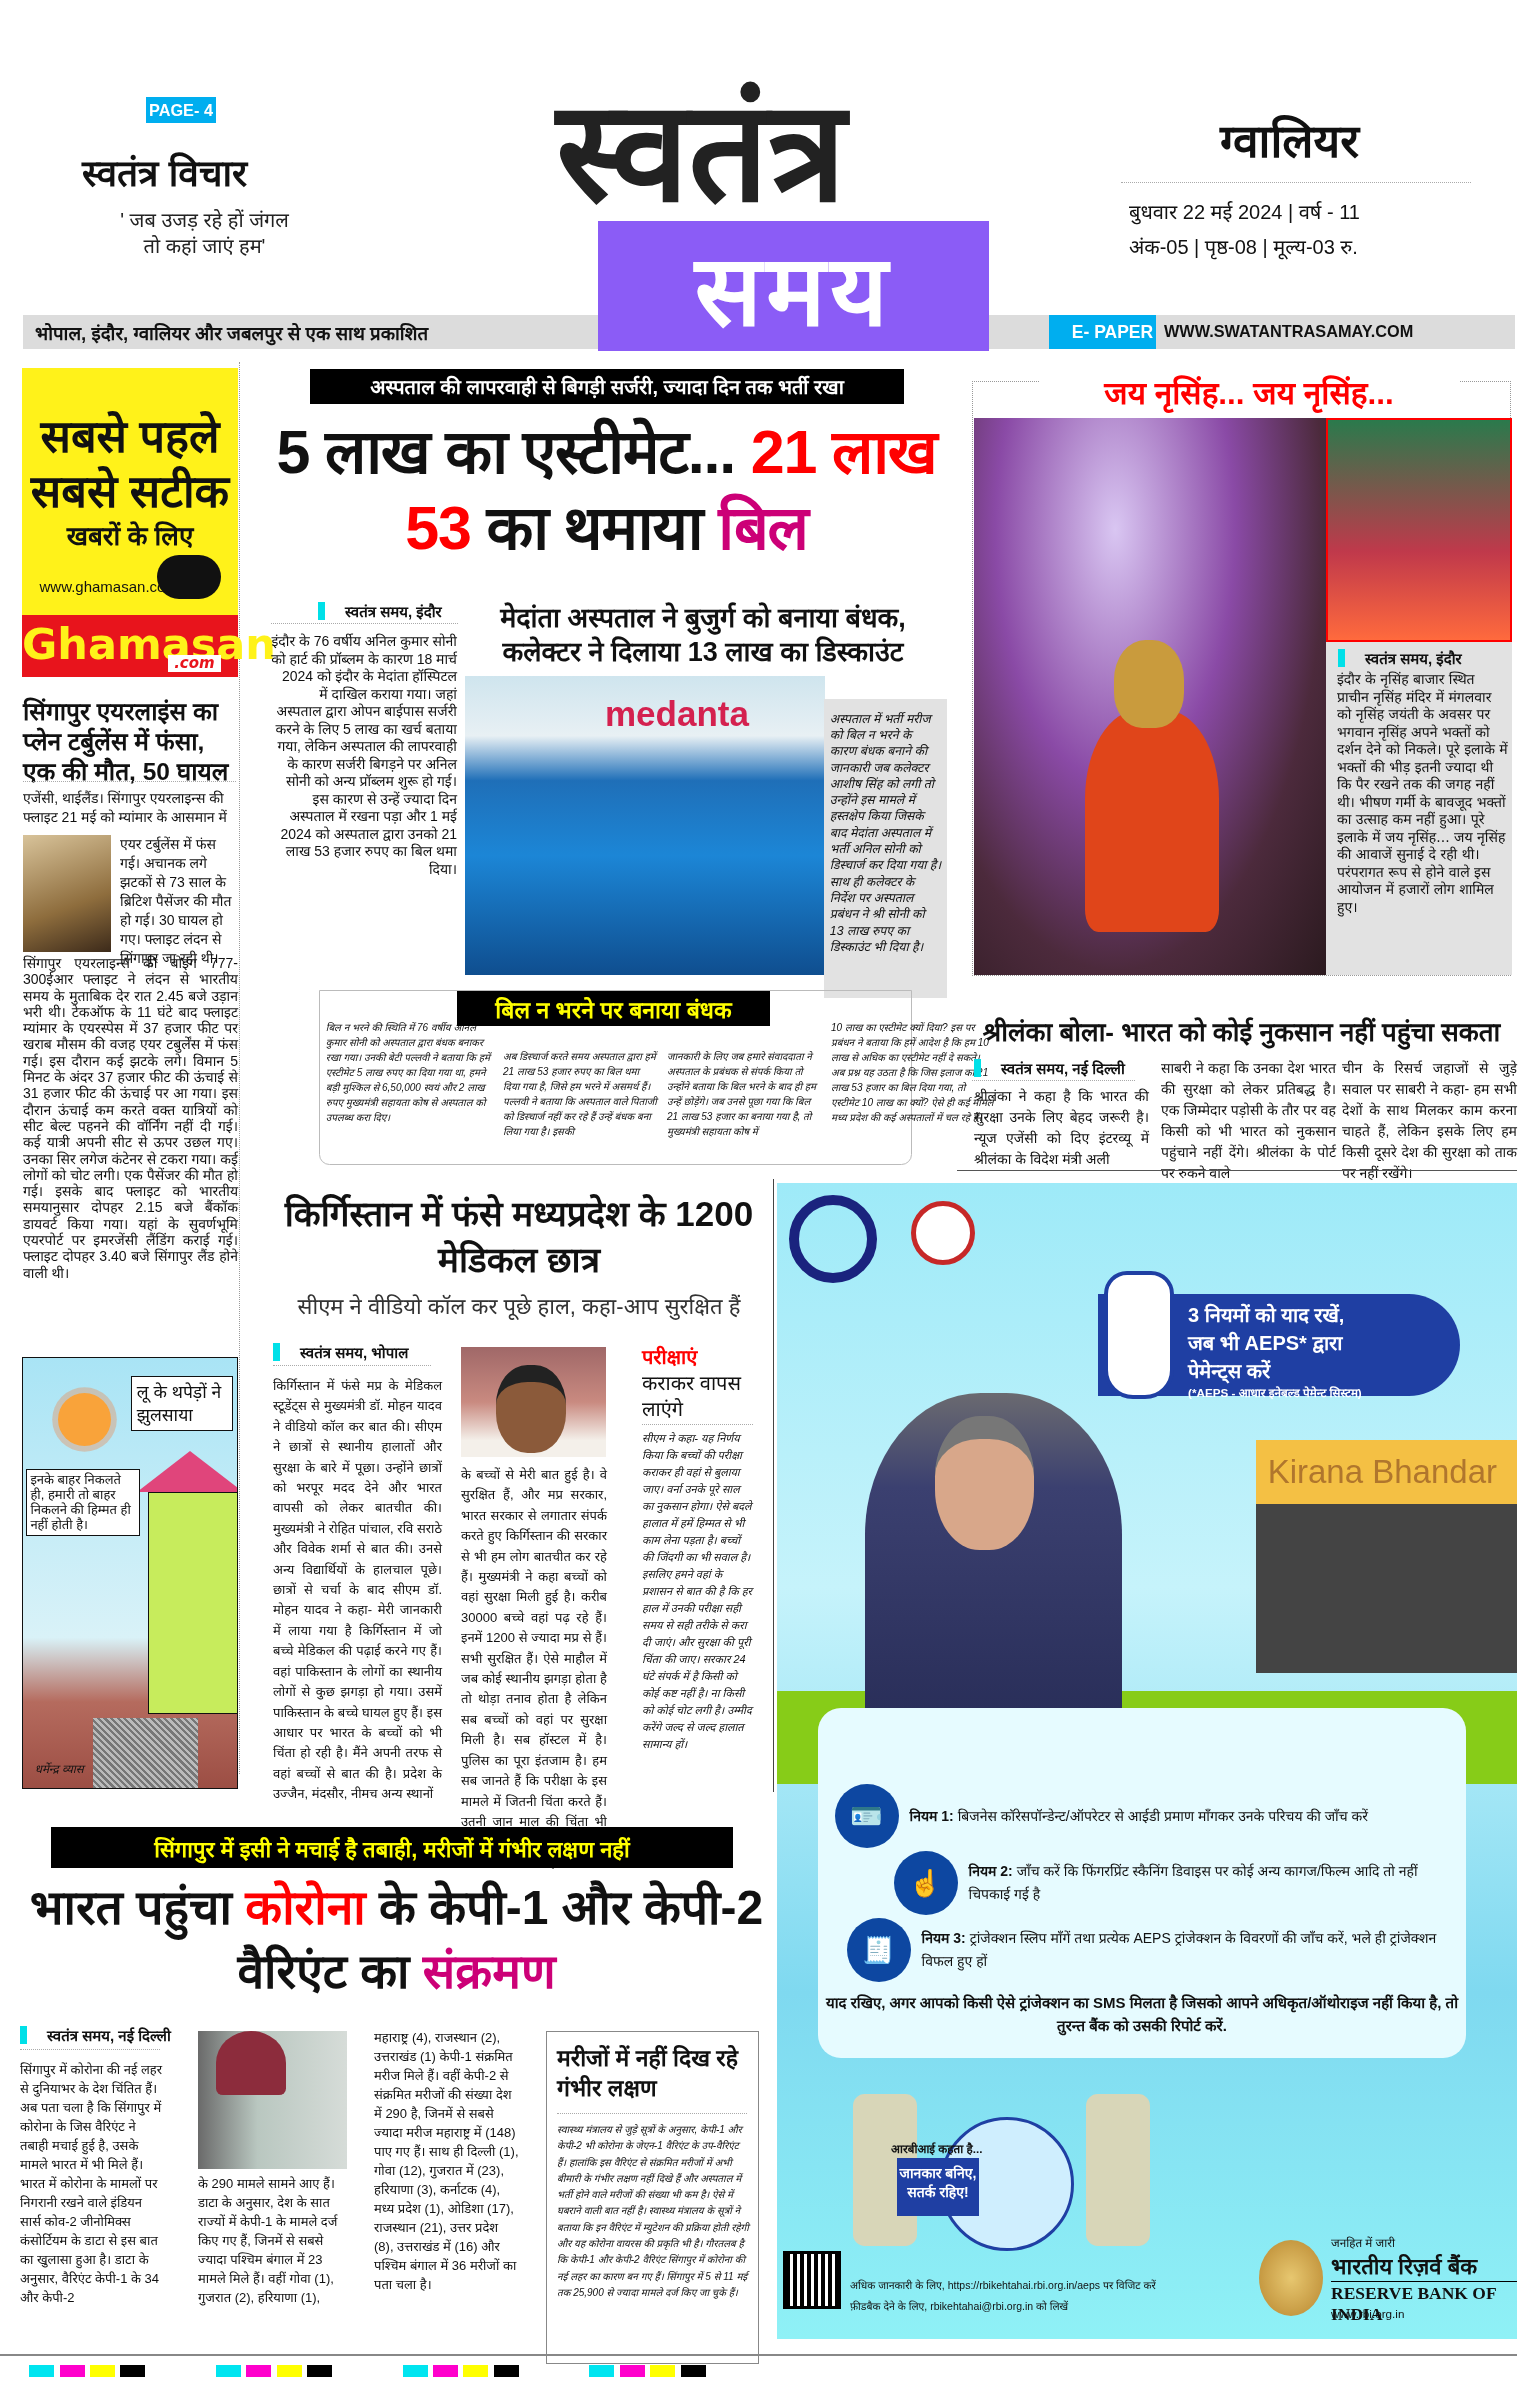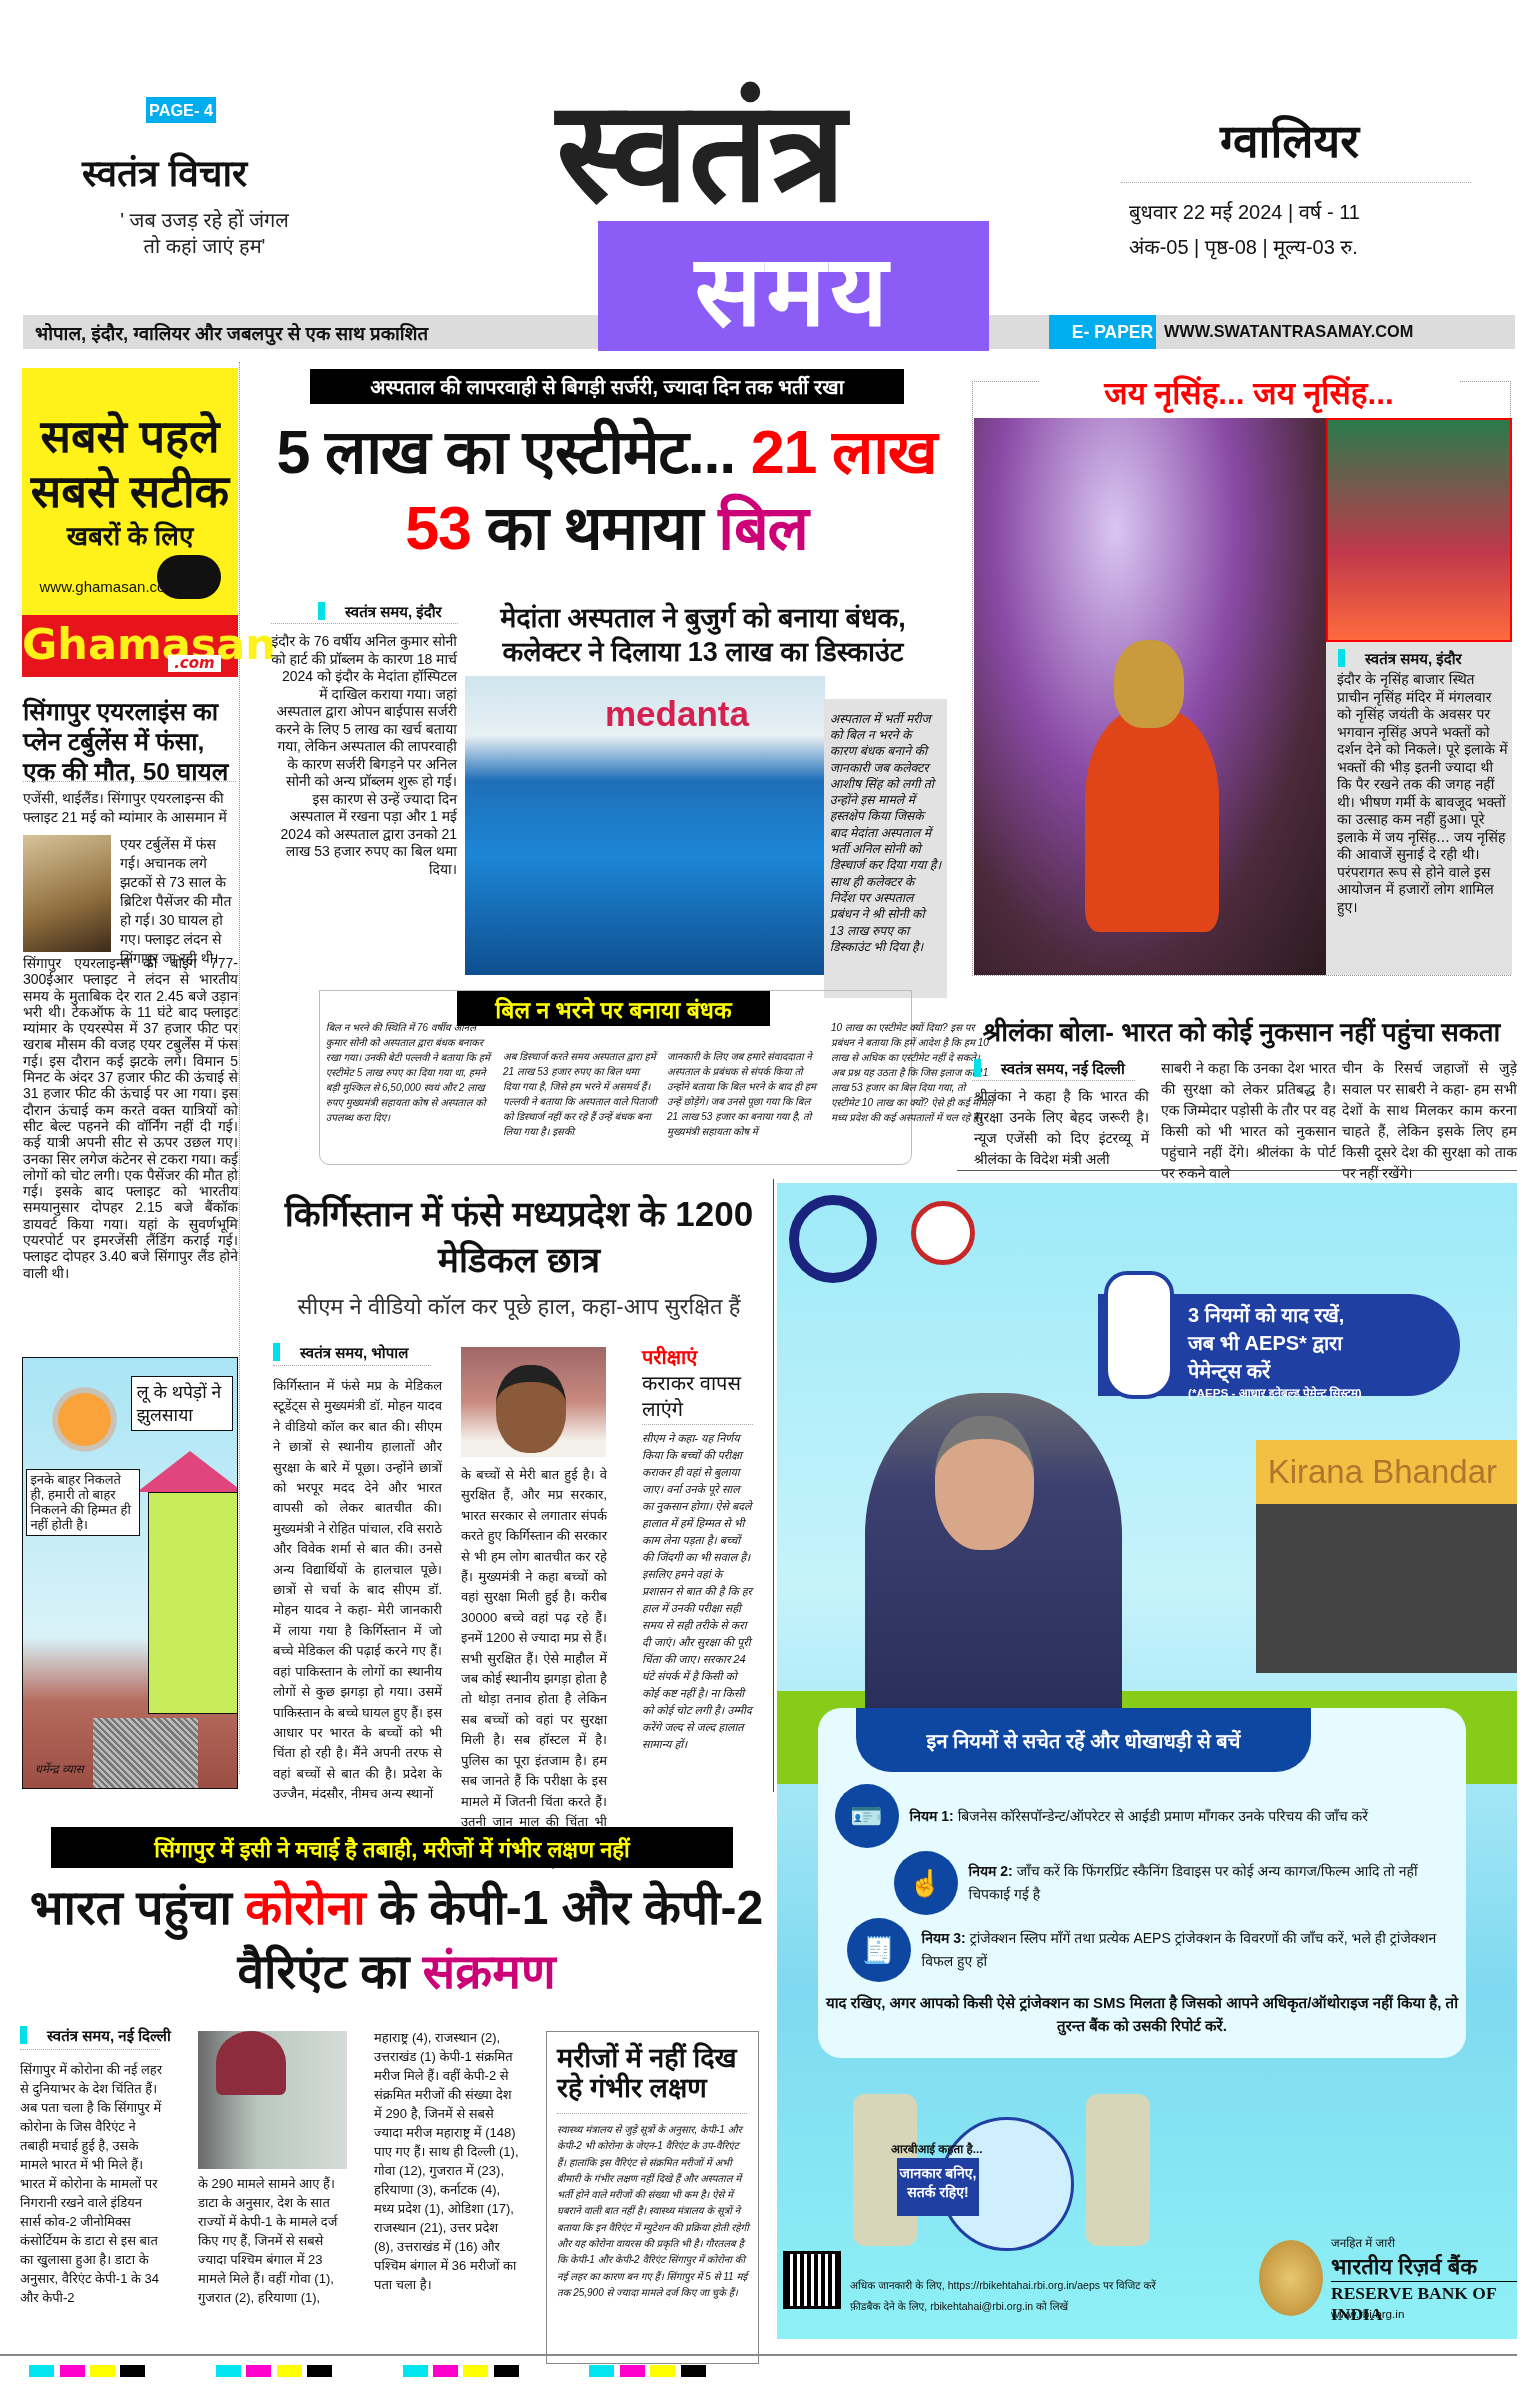--- a/index.html
+++ b/index.html
@@ -99,21 +99,21 @@
   #corona-kicker { left: 51px; top: 1827px; width: 682px; height: 41px; background:#000; color:#ffff00; font-size: 22px; font-weight: bold; font-family: "Liberation Sans", sans-serif; display:flex; align-items:center; justify-content:center; }
   #corona-head { left: 23px; top: 1876px; width: 747px; font-size: 48px; font-weight: bold; font-family: "Liberation Sans", sans-serif; line-height: 64px; text-align:center; }
   #corona-byline { left: 20px; top: 2025px; }
   #corona-byline-rule { left: 20px; top: 2049px; width: 140px; border-bottom: 1.2px dotted #aaa; }
   #corona-col1 { left: 20px; top: 2060px; width: 146px; font-size: 13px; line-height: 19px; font-family: "Liberation Sans", sans-serif; }
   #corona-photo { left: 198px; top: 2031px; width: 149px; height: 138px; background: linear-gradient(90deg,#6a6a6a,#b9c7c0 40%,#d6dcd8); }
   #corona-photo .cap { position:absolute; left:17.5px; top:0; width:70px; height:64px; background:#8c2c3c; border-radius: 50% 50% 10% 10%; }
   #corona-col2 { left: 198px; top: 2174px; width: 149px; font-size: 13px; line-height: 19px; font-family: "Liberation Sans", sans-serif; }
   #corona-col3 { left: 374px; top: 2028px; width: 146px; font-size: 13px; line-height: 19px; font-family: "Liberation Sans", sans-serif; }
   #corona-box { left: 546px; top: 2031px; width: 213px; height: 333px; border: 1.2px solid #888; }
-  #corona-box-head { left: 557px; top: 2043px; width: 193px; font-size: 27px; font-weight: bold; font-family: "Liberation Sans", sans-serif; line-height: 30px; }
+  #corona-box-head { left: 557px; top: 2043px; width: 193px; font-size: 23px; font-weight: bold; font-family: "Liberation Sans", sans-serif; line-height: 30px; }
   #corona-box-rule { left: 557px; top: 2113px; width: 190px; border-bottom: 1.2px dotted #aaa; }
   #corona-box-body { left: 557px; top: 2122px; width: 193px; font-size: 10px; line-height: 16.3px; font-style: italic; font-family: "Liberation Sans", sans-serif; }
 
   
   #rbi-ad { left: 777px; top: 1183px; width: 740px; height: 1156px; background: linear-gradient(#9eeaf8, #c6f3fb 35%, #7fd9f0 70%, #8ff1f6); overflow:hidden; }
   #rbi-ad .grass { position:absolute; left:0; top:508px; width:100%; height:93px; background:#87cc18; }
   #rbi-ad .logo90 { position:absolute; left:11.7px; top:11.7px; width:88px; height:88px; border-radius:50%; border: 10.5px solid #1a237e; }
   #rbi-ad .logo-bbbp { position:absolute; left:134px; top:17.5px; width:64px; height:64px; border-radius:50%; border: 5.8px solid #c62828; background:#fff; }
   #rule-banner { position:absolute; left:321px; top:111px; width:362px; height:102px; background:#1f3fa3; border-radius: 0 53px 53px 0; color:#fff; font-size:20px; font-weight:bold; font-family: "Liberation Sans", sans-serif; line-height: 28px; padding: 7px 0 0 90px; }
   #rule-banner .note { font-size: 11.7px; line-height: 15px; font-weight: bold; }
@@ -287,21 +287,20 @@
       <div class="board">Kirana Bhandar</div>
     </div>
   <div id="rule-banner">
     <div>3 नियमों को याद रखें,</div>
     <div>जब भी AEPS* द्वारा</div>
     <div>पेमेन्ट्स करें</div>
     <div class="note">(*AEPS - आधार इनेबल्ड पेमेन्ट सिस्टम)</div>
   </div>
   <div id="hand-icon"></div>
   <div id="rules-card"></div>
-  <div id="rules-title">इन नियमों से सचेत रहें और धोखाधड़ी से बचें</div>
   <div class="rule-row" style="left:58px;top:601px;width:607px;">
     <div class="rule-icon">🪪</div>
     <div><b>नियम 1:</b> <span>बिजनेस कॉरेसपॉन्डेन्ट/ऑपरेटर से आईडी प्रमाण माँगकर उनके परिचय की जाँच करें</span></div>
   </div>
   <div class="rule-row" style="left:117px;top:668px;width:554px;">
     <div class="rule-icon">☝</div>
     <div><b>नियम 2:</b> <span>जाँच करें कि फिंगरप्रिंट स्कैनिंग डिवाइस पर कोई अन्य कागज/फिल्म आदि तो नहीं चिपकाई गई है</span></div>
   </div>
   <div class="rule-row" style="left:70px;top:735px;width:607px;">
     <div class="rule-icon">🧾</div>

